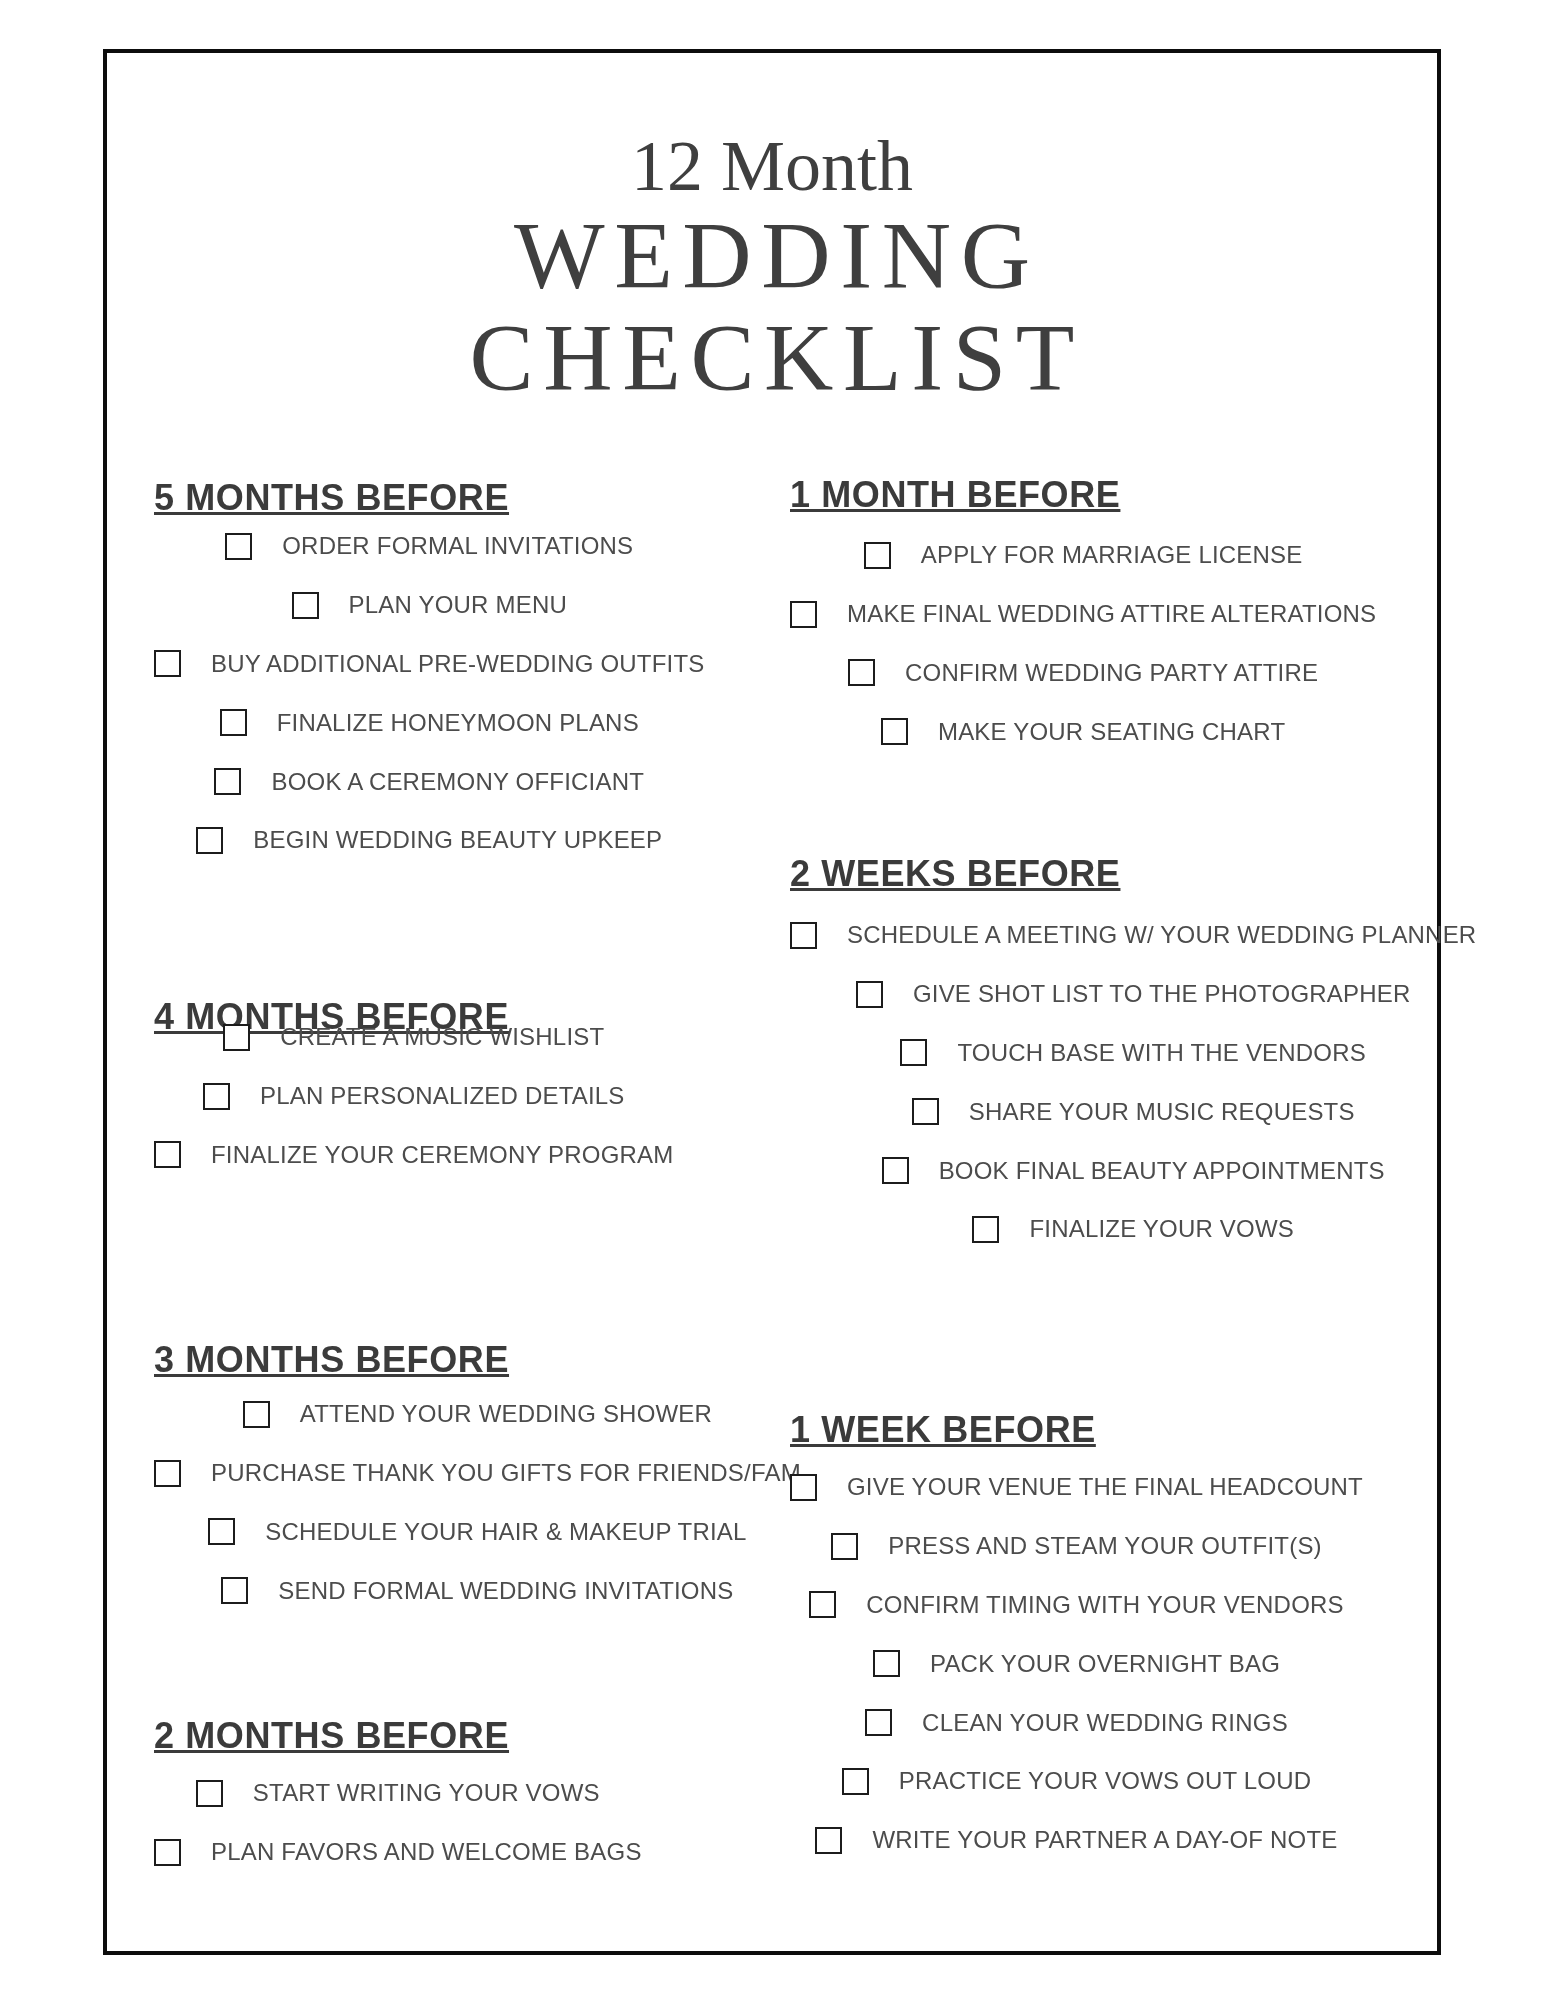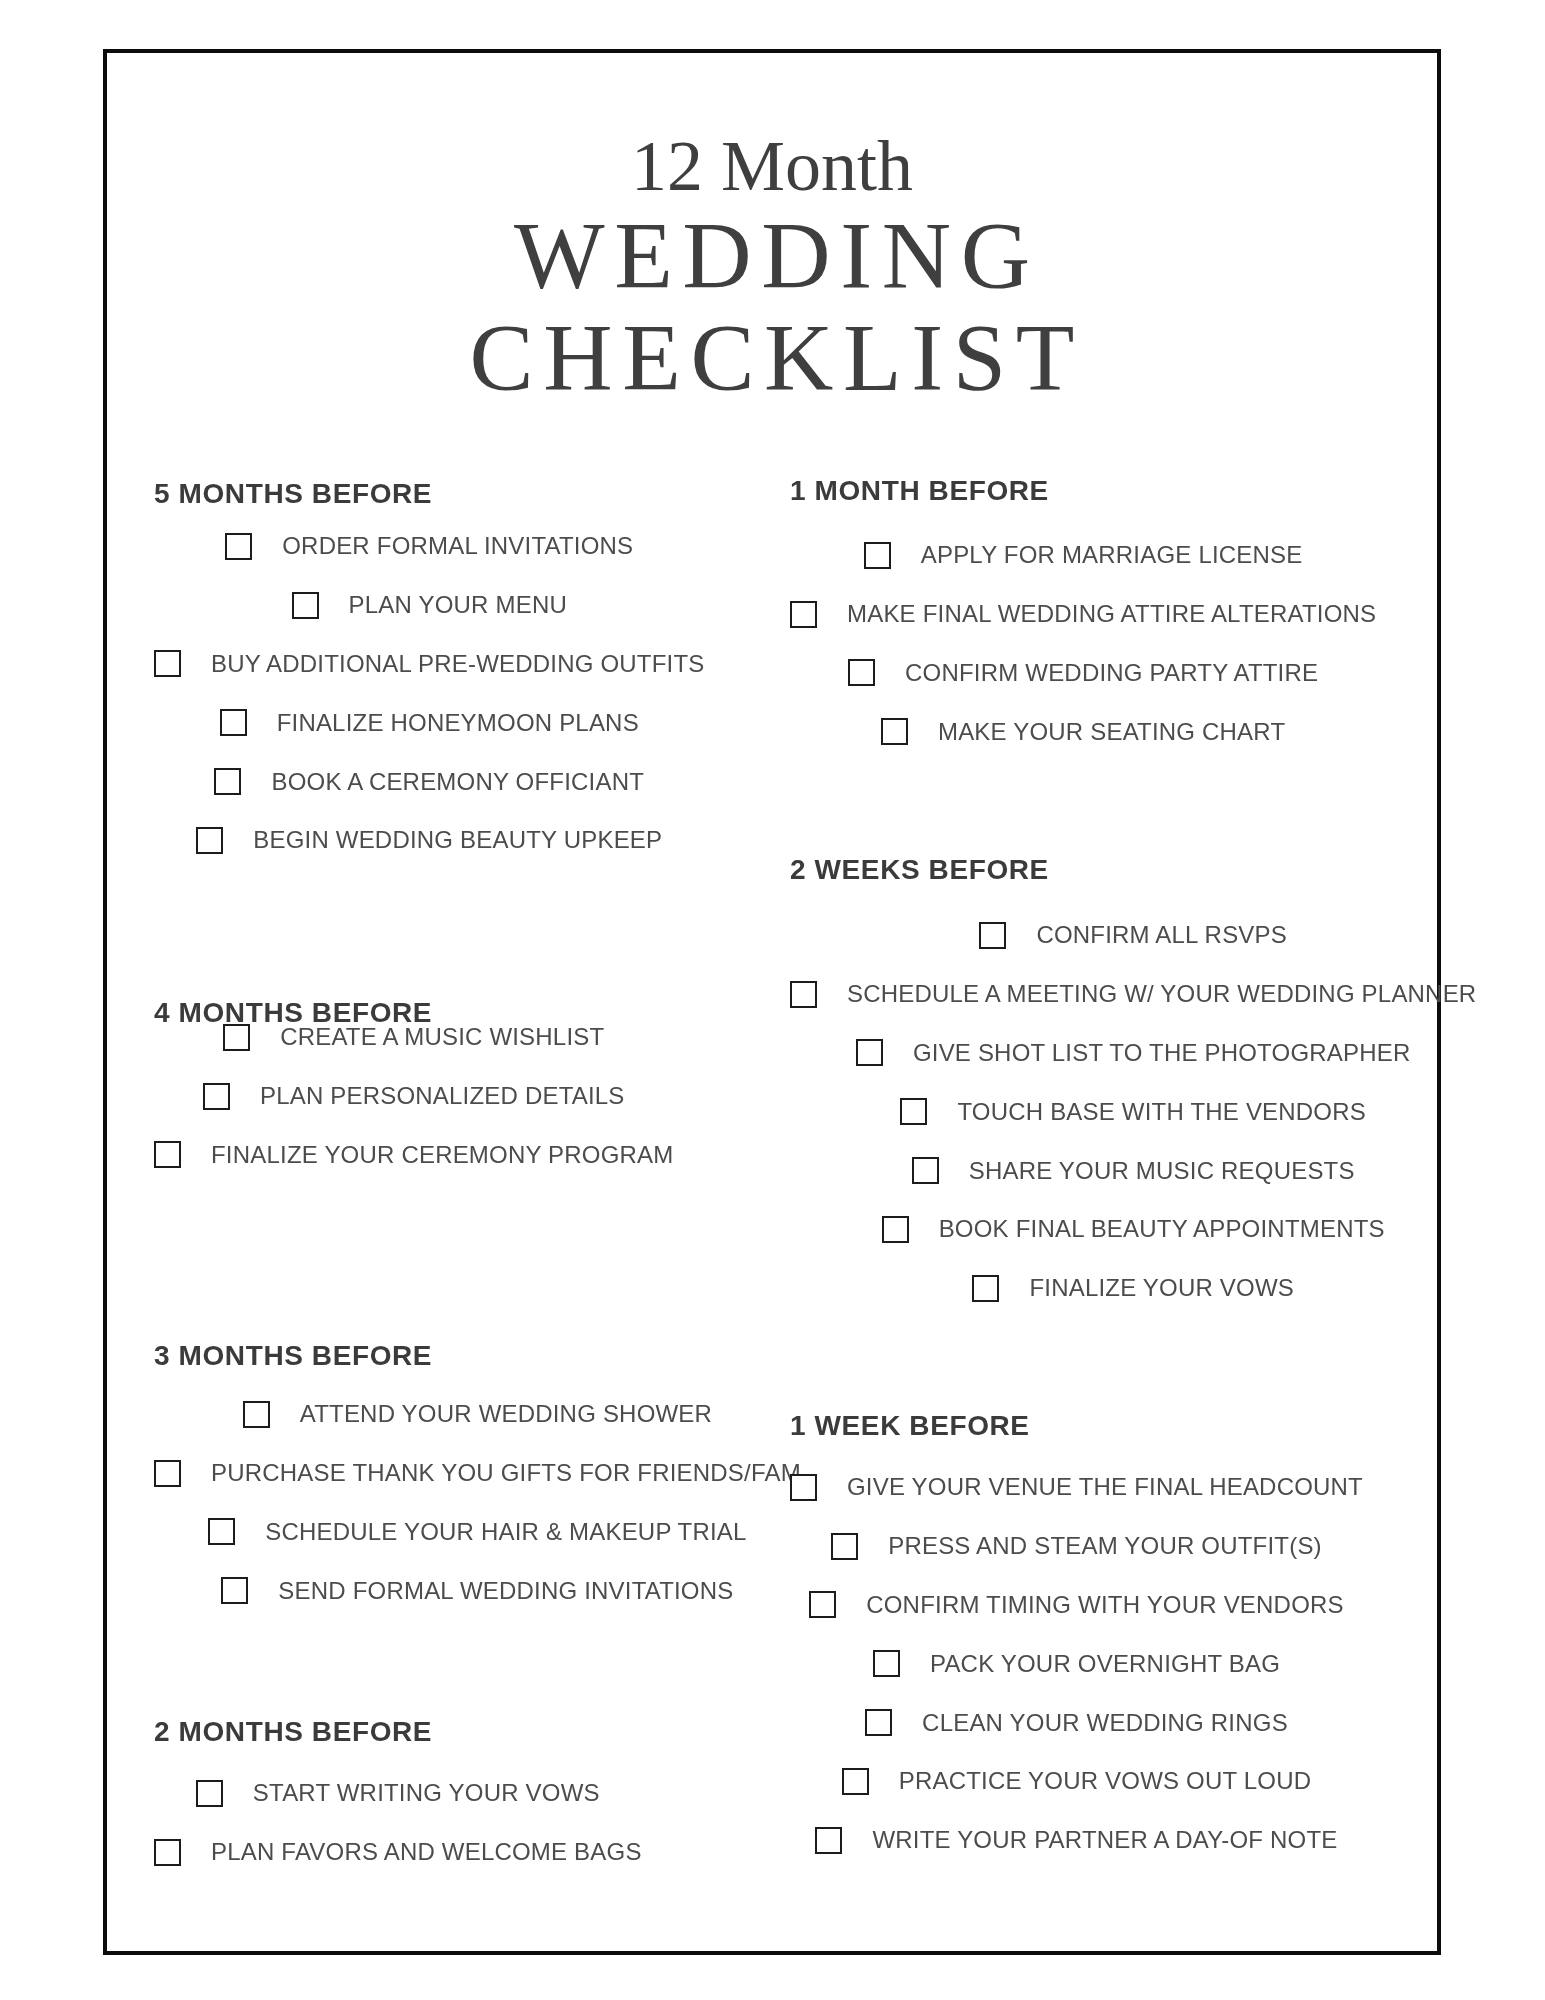--- a/index.html
+++ b/index.html
@@ -43,26 +43,27 @@
   .title-big{
     font-size:96px;
     letter-spacing:0.10em;
     padding-left:0.10em; 
   }
   #title-line2{top:208px;}
   #title-line3{top:310px;}
   
   .section-title{
     position:absolute;
-    font-size:28px;
+    font-size:36px;
     font-weight:bold;
     letter-spacing:0.6px;
     color:var(--c-header);
     line-height:1;
     white-space:nowrap;
+    text-decoration:underline;
   }
   ul.items{
     position:absolute;
     list-style:none;
   }
   li.item{
     height:58.8px;
     display:flex;
     align-items:center;
     white-space:nowrap;
@@ -182,24 +183,20 @@
       </li>
       <li class="item">
         <span class="checkbox" role="checkbox" aria-checked="false"></span>
         <span class="item-label">MAKE YOUR SEATING CHART</span>
       </li>
     </ul>
     <h2 class="section-title" style="left: 790px; top: 856px;">2 WEEKS BEFORE</h2>
     <ul class="items" style="left: 790px; top: 906px;">
       <li class="item">
         <span class="checkbox" role="checkbox" aria-checked="false"></span>
-        <span class="item-label">CONFIRM ALL RSVPS</span>
-      </li>
-      <li class="item">
-        <span class="checkbox" role="checkbox" aria-checked="false"></span>
         <span class="item-label">SCHEDULE A MEETING W/ YOUR WEDDING PLANNER</span>
       </li>
       <li class="item">
         <span class="checkbox" role="checkbox" aria-checked="false"></span>
         <span class="item-label">GIVE SHOT LIST TO THE PHOTOGRAPHER</span>
       </li>
       <li class="item">
         <span class="checkbox" role="checkbox" aria-checked="false"></span>
         <span class="item-label">TOUCH BASE WITH THE VENDORS</span>
       </li>

